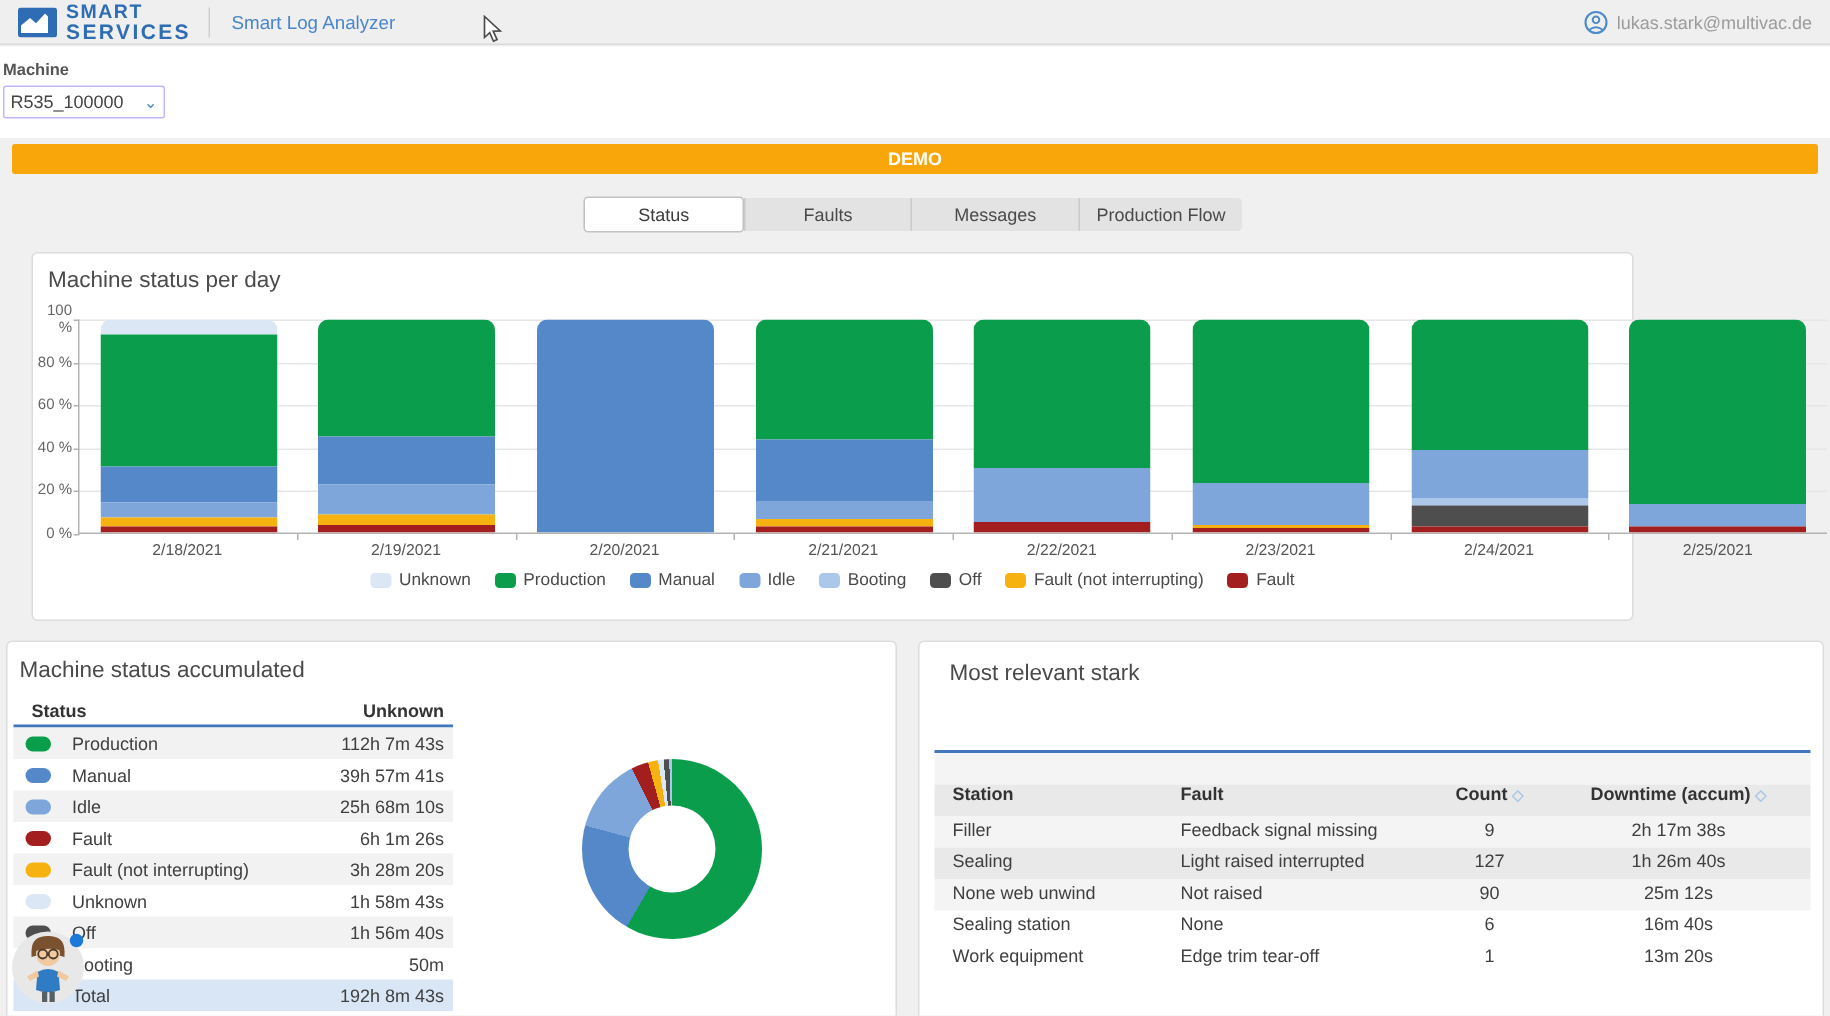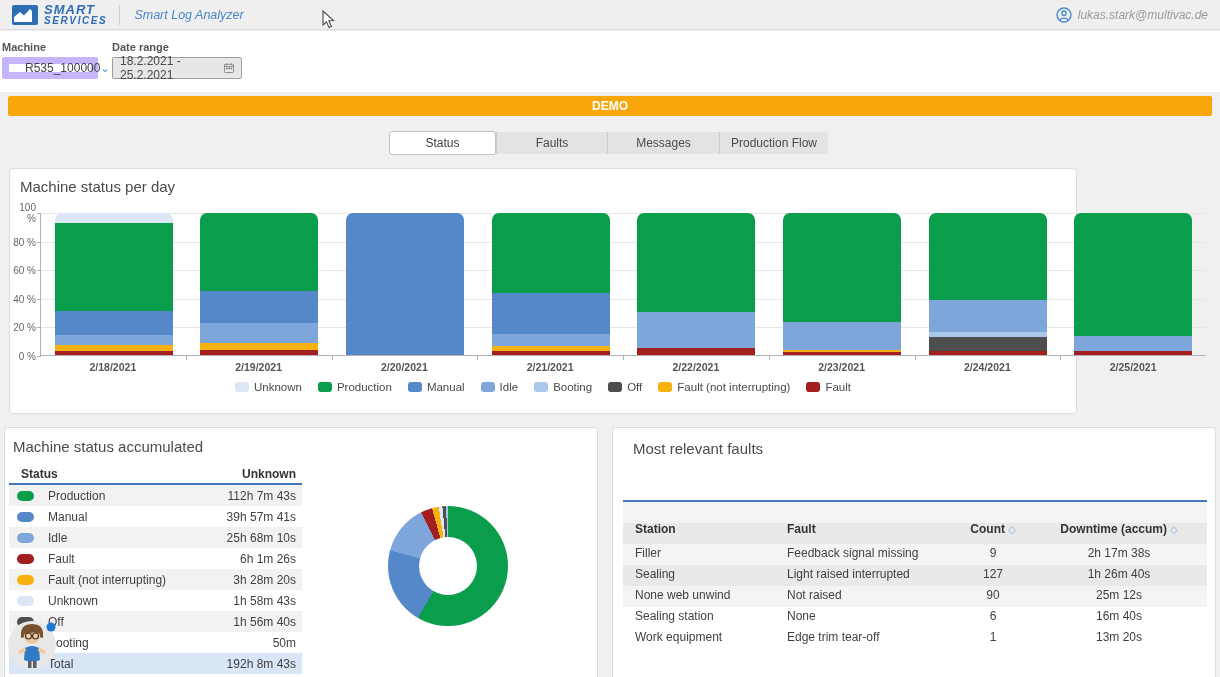--- a/index.html
+++ b/index.html
@@ -8,39 +8,39 @@
     position:relative; overflow:hidden;
     background:#f0f0f0;
     font-family:"Liberation Sans", sans-serif;
     color:#3f3f3f;
     -webkit-font-smoothing:antialiased;
   }
   
   .topbar {
     position:absolute; left:0; top:0; width:1220px; height:30px;
     background:#efefef; border-bottom:1px solid #d9d9d9;
-    display:flex; align-items:center; padding:0 12px;font-style:italic;
+    display:flex; align-items:center; padding:0 12px;
   }
   .logo { display:flex; align-items:center; gap:6px; }
   .logo-text { line-height:1; color:#2e6db4; font-weight:bold; }
   .logo-text .l1 { font-size:13px; letter-spacing:1px; }
-  .logo-text .l2 { font-size:10px; letter-spacing:1.6px; }
+  .logo-text .l2 { font-size:14px; letter-spacing:1.6px; }
   .topbar-divider { width:1px; height:20px; background:#cfcfcf; margin:0 14px 0 12px; }
   .app-title { color:#4a86c8; font-size:12.5px; }
   .topbar-right { margin-left:auto; display:flex; align-items:center; gap:6px; cursor:pointer; }
   .user-email { color:#9b9b9b; font-size:12px; }
   
   .filterbar {
     position:absolute; left:0; top:31px; width:1220px; height:61px;
     background:#fff; display:flex; gap:14px; padding:10px 0 0 2px;
   }
   .field-label { font-size:11px; color:#555; margin-bottom:4px;font-weight:bold; }
   .machine-select {
-    width:96px; height:22px; background:#fff; border:7px solid #c4b5fd; border-radius:2px;
-    font-size:12px; color:#444; display:flex; align-items:center; padding:0 16px; cursor:pointer;
+    width:108px; height:22px; background:#fff; border:1px solid #c4b5fd; border-radius:2px;
+    font-size:12px; color:#444; display:flex; align-items:center; padding:0 4px; cursor:pointer;
   }
   .machine-select .chev { margin-left:auto; color:#4c8bc9; font-size:11px; }
   .date-input {
     width:130px; height:22px; background:#e7e7e7; border:1px solid #9e9e9e; border-radius:2px;
     font-size:12px; color:#4a4a4a; display:flex; align-items:center; gap:7px; padding:0 7px; cursor:pointer;
   }
   
   .demo-banner {
     position:absolute; left:8px; top:96px; width:1204px; height:20px; border-radius:2px;
     display:flex; align-items:center; justify-content:center;
@@ -55,40 +55,40 @@
     font-size:12px; color:#4a4a4a; cursor:pointer; position:relative;
   }
   .tab + .tab { border-left:1px solid #cbcbcb; }
   .tab.active {
     background:#fff; border:1px solid #c2c2c2; border-radius:3px; margin:-1px 0;
     height:24px; z-index:2; color:#3c3c3c;
   }
   
   .card { position:absolute; background:#fff; border:1px solid #dcdcdc; border-radius:4px; }
   .card-title { font-size:15px; color:#4a4a4a; }
-  #chart-card { left:9px; top:168px; width:1068px; height:246px; }
+  #chart-card { left:21px; top:168px; width:1068px; height:246px; }
   #chart-card .card-title { position:absolute; left:10px; top:9px; }
   #accum-card { left:4px; top:427px; width:594px; height:260px; }
   #accum-card .card-title { position:absolute; left:8px; top:10px; }
   #faults-card { left:612px; top:427px; width:604px; height:260px; }
   #faults-card .card-title { position:absolute; left:20px; top:12px; }
   
   .plot { position:absolute; left:30px; top:44px; width:1166px; height:143px;
           border-left:1px solid #b3b3b3; border-bottom:1px solid #b3b3b3; }
   .gridline { position:absolute; left:0; width:100%; height:1px; background:#e6e6e6; }
   .ytick-label { position:absolute; width:26px; text-align:right; font-size:10px; color:#666;
                  transform:translateY(-50%); }
   .ytick-mark { position:absolute; width:4px; height:1px; background:#b3b3b3; }
   .xtick-mark { position:absolute; width:1px; height:4px; background:#b3b3b3; }
   .bars { position:absolute; left:0; top:0; width:100%; height:100%; display:flex; }
   .bar-col { flex:1; display:flex; align-items:flex-end; justify-content:center; height:100%; }
   .bar { width:118px; height:100%; display:flex; flex-direction:column-reverse;
          border-radius:7px 7px 0 0; overflow:hidden; }
   .xlabels { position:absolute; left:30px; top:192px; width:1166px; display:flex; }
-  .xlabel { flex:1; text-align:center; font-size:10.5px; color:#555;font-weight:bold; }
+  .xlabel { flex:1; text-align:center; font-size:10.5px; color:#555; }
   .legend { position:absolute; left:0; top:212px; width:100%; display:flex; justify-content:center; gap:16px; }
   .legend-item { display:flex; align-items:center; gap:5px; font-size:11.5px; color:#4a4a4a; cursor:pointer; }
   .legend-swatch { width:14px; height:10px; border-radius:3px; }
   
   .accum-table { position:absolute; left:4px; top:36px; width:293px; font-size:12px; }
   .accum-header { display:flex; height:21px; align-items:center; font-weight:bold; color:#333;
                   border-bottom:2px solid #4277bd; }
   .accum-header .h-status { margin-left:12px; }
   .accum-header .h-duration { margin-left:auto; margin-right:6px; }
   .accum-row { display:flex; height:21px; align-items:center; }
@@ -144,35 +144,20 @@
 <svg class="cursor" width="14" height="20" viewBox="0 0 14 20">
   <path d="M1,1 L1,15 L4.5,11.8 L7,17.5 L9.4,16.4 L6.8,10.8 L11.5,10.6 Z" fill="#ffffff" stroke="#4a4a4a" stroke-width="1.1"></path>
 </svg>
 
 <div class="filterbar">
   <div>
     <div class="field-label">Machine</div>
     <div class="machine-select">
       <span>R535_100000</span>
       <span class="chev">⌄</span>
-    </div>
-  </div>
-  <div>
-    <div class="field-label">Date range</div>
-    <div class="date-input">
-      <span>18.2.2021 - 25.2.2021</span>
-      <svg width="12" height="12" viewBox="0 0 12 12">
-        <rect x="0.5" y="1.5" width="11" height="10" rx="1" fill="none" stroke="#76797c" stroke-width="1"></rect>
-        <line x1="0.5" y1="4" x2="11.5" y2="4" stroke="#76797c" stroke-width="1"></line>
-        <line x1="3" y1="0.5" x2="3" y2="2.5" stroke="#76797c" stroke-width="1"></line>
-        <line x1="9" y1="0.5" x2="9" y2="2.5" stroke="#76797c" stroke-width="1"></line>
-        <rect x="2.5" y="5.5" width="2" height="2" fill="#76797c"></rect>
-        <rect x="5.5" y="5.5" width="2" height="2" fill="#76797c"></rect>
-        <rect x="8" y="5.5" width="1.5" height="2" fill="#76797c"></rect>
-      </svg>
     </div>
   </div>
 </div>
 
 <div class="demo-banner" id="demo-banner" style="background: rgb(249, 166, 11);">DEMO</div>
 
 <div class="tabbar" id="tabbar">
     <div class="tab active" style="width: 107px;">Status</div>
     <div class="tab" style="width: 111px;">Faults</div>
     <div class="tab" style="width: 112px;">Messages</div>
@@ -371,21 +356,21 @@
         <div class="accum-row total">
           <span class="s-label">Total</span>
           <span class="s-dur">192h 8m 43s</span>
         </div>
       </div>
   </div>
   <div class="donut" id="donut" style="background: conic-gradient(rgb(10, 157, 75) 0%, rgb(10, 157, 75) 58.4%, rgb(85, 136, 201) 58.4%, rgb(85, 136, 201) 79.2%, rgb(126, 166, 218) 79.2%, rgb(126, 166, 218) 92.6%, rgb(163, 30, 30) 92.6%, rgb(163, 30, 30) 95.7%, rgb(246, 178, 16) 95.7%, rgb(246, 178, 16) 97.5%, rgb(220, 231, 245) 97.5%, rgb(220, 231, 245) 98.5%, rgb(78, 78, 78) 98.5%, rgb(78, 78, 78) 99.5%, rgb(171, 200, 234) 99.5%, rgb(171, 200, 234) 100%);"></div>
 </div>
 
 <div class="card" id="faults-card">
-  <div class="card-title">Most relevant faults</div>
+  <div class="card-title">Most relevant stark</div>
   <div class="faults-table">
     <div class="f-row f-head">
       <div>Station</div>
       <div>Fault</div>
       <div class="num"><span>Count</span><span class="sort-icon">◇</span></div>
       <div class="num"><span>Downtime (accum)</span><span class="sort-icon">◇</span></div>
     </div>
     <div class="f-body" id="faults-body">
         <div class="f-row">
           <div>Filler</div>

